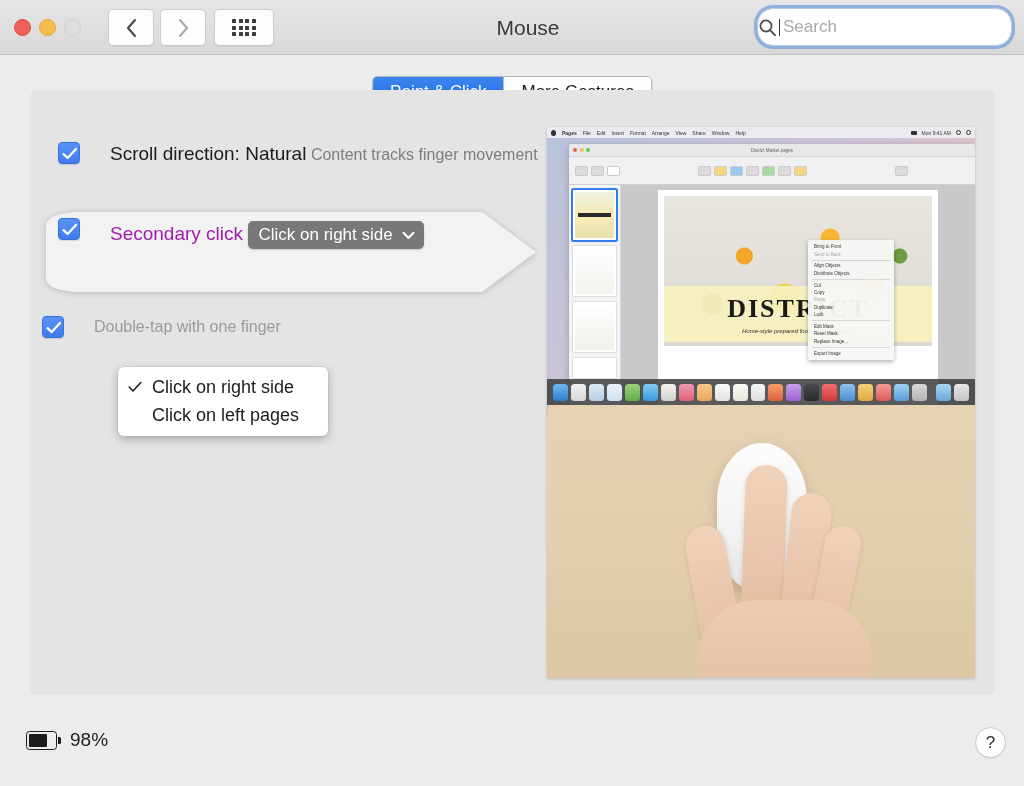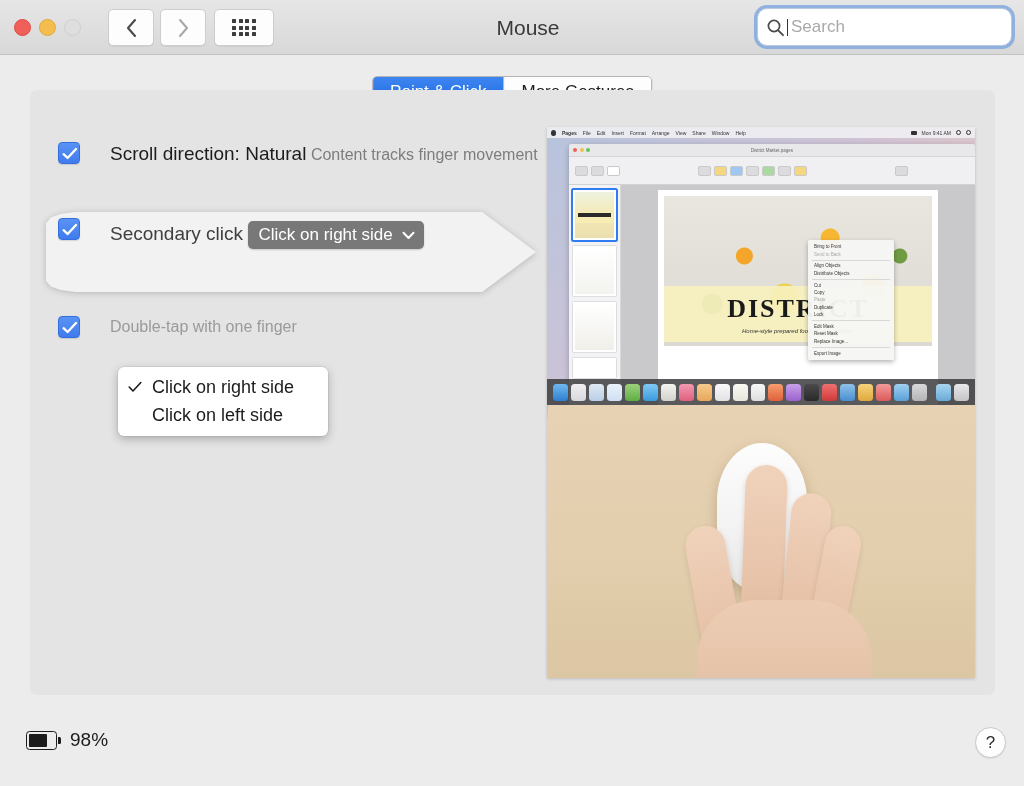--- a/index.html
+++ b/index.html
@@ -87,27 +87,27 @@
     font-size: 21px;
     color: #3a3a3a;
     pointer-events: none;
     margin-left: 16px;
   }
 
   #search-wrap {
     position: absolute;
     right: 12px; top: 8px;
     width: 255px; height: 38px;
-    border-radius: 10px;
+    border-radius: 16px;
     background: #ffffff;
     border: 1px solid #b9c7df;
     box-shadow: 0 0 0 3px rgba(118,160,222,.75);
     display: flex;
     align-items: center;
-    padding: 0 8px;
+    padding: 0 0;
   }
   #search-icon { flex: 0 0 auto; margin-right: 1px; }
   #search-caret {
     width: 1px; height: 17px;
     background: #333;
     margin: 0 3px 0 1px;
   }
   #search-placeholder {
     font-size: 17px;
     color: #a9a9a9;
@@ -180,21 +180,21 @@
     color: #7d7d7d;
     line-height: 22px;
     margin-top: 1px;
     white-space: nowrap;
   }
 
   
   #row-scroll { left: 28px; top: 52px; }
 
   
-  #row-smartzoom { left: 28px; top: 226px; }
+  #row-smartzoom { left: 12px; top: 226px; }
   #row-smartzoom .opt-sub { color: #9a9a9a; }
 
   
   #callout {
     position: absolute;
     left: 16px; top: 122px;
     width: 490px; height: 80px;
     filter: drop-shadow(0 1px 3px rgba(0,0,0,.20));
   }
   #callout .shape {
@@ -204,21 +204,21 @@
     clip-path: polygon(
       0% 14%, 1% 7%, 3% 2.5%, 6% 0%,
       89% 0%, 100% 50%, 89% 100%,
       6% 100%, 3% 97.5%, 1% 93%, 0% 86%
     );
   }
 
   #row-secondary {
     left: 28px; top: 128px;
   }
-  #row-secondary .opt-title { color: #404040; }
+  #row-secondary .opt-title { color: #a21caf; }
 
   
   #sec-dropdown {
     margin-top: 3px;
     display: inline-flex;
     align-items: center;
     height: 28px;
     padding: 0 9px 0 11px;
     background: #787878;
     border-radius: 5px;
@@ -630,21 +630,21 @@
       <div class="menu-item">
         <span class="menu-check">
           <svg width="14" height="12" viewBox="0 0 14 12">
             <path d="M1.2 6 L5 10 L12.8 1.5" fill="none" stroke="#1c1c1c" stroke-width="1.6" stroke-linecap="round" stroke-linejoin="round"></path>
           </svg>
         </span>
         <span class="menu-label">Click on right side</span>
       </div>
       <div class="menu-item">
         <span class="menu-check"></span>
-        <span class="menu-label">Click on left side</span>
+        <span class="menu-label">Click on left pages</span>
       </div>
     </div>
 
 
     <div id="preview">
 
       <div id="screen-part">
 
         <div id="mb">
           <span class="apple"></span>

